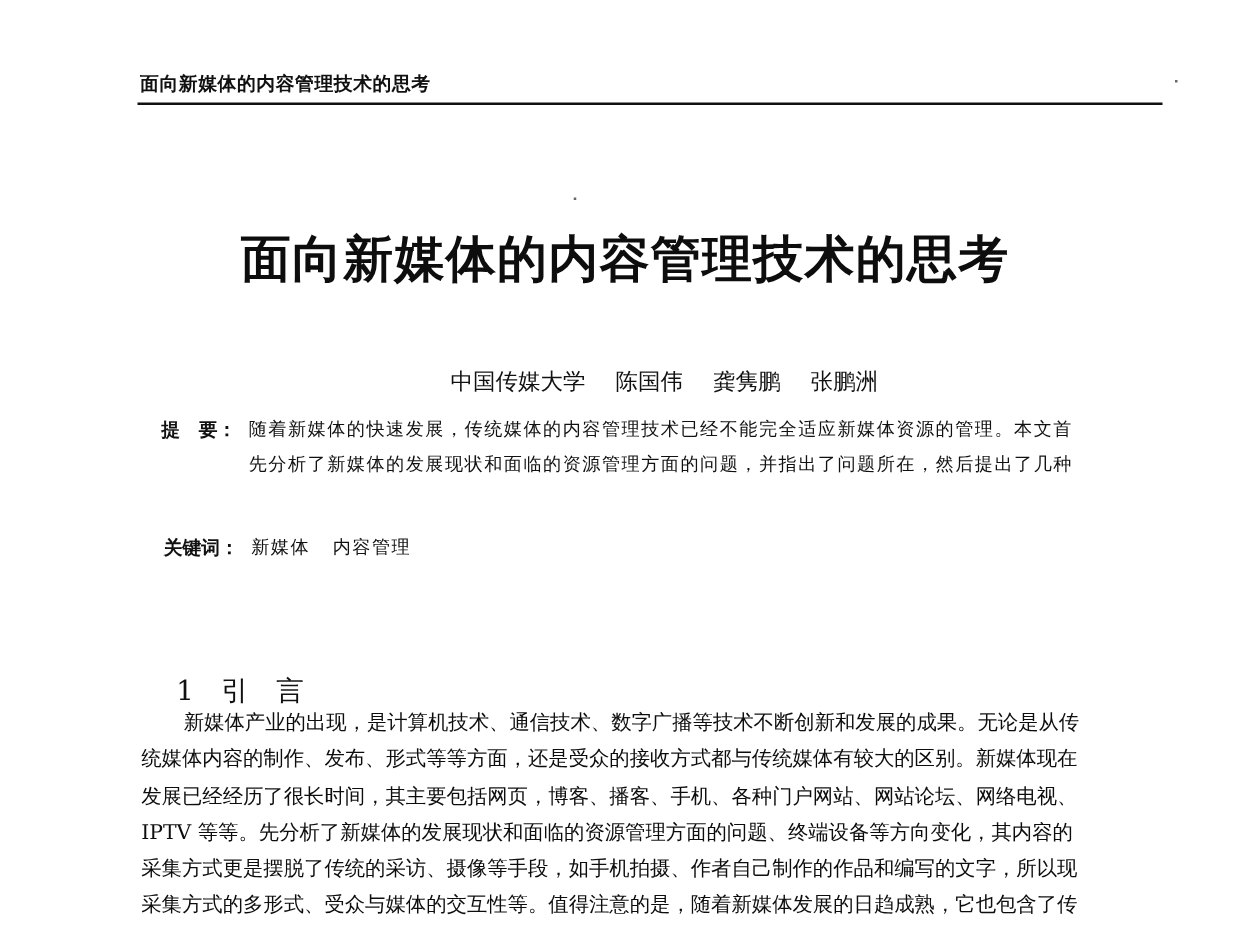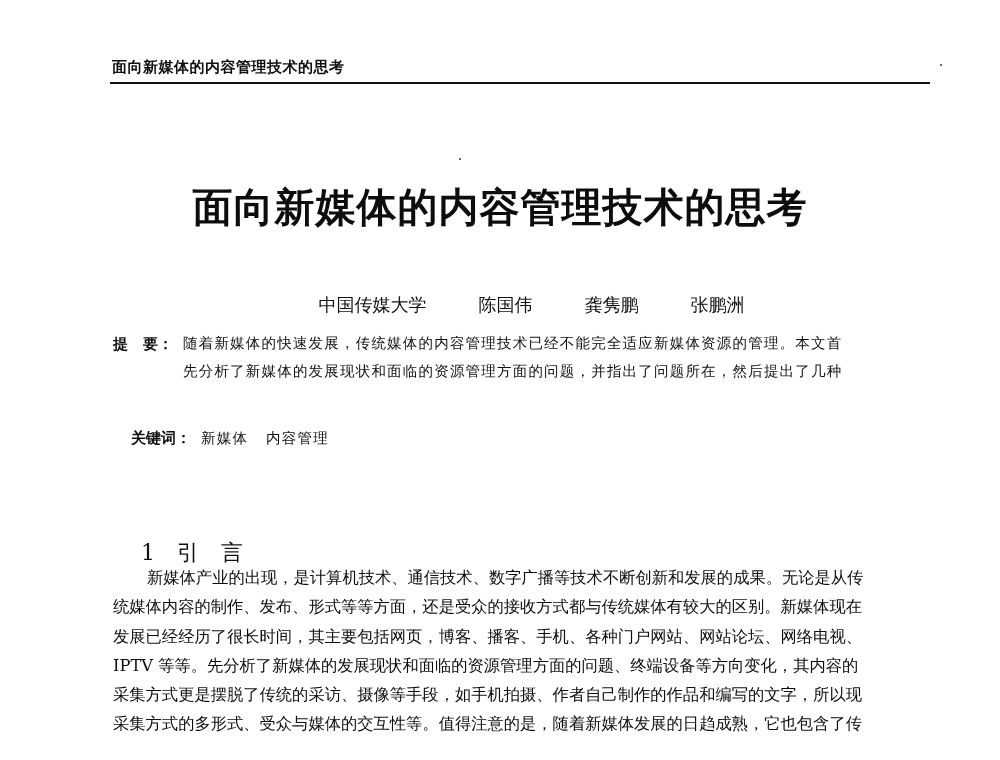--- a/index.html
+++ b/index.html
@@ -60,40 +60,40 @@
     .authors {
       position: absolute;
       left: 0;
       width: 1040px;
       top: 272px;
       text-align: center;
       font-size: 18px;
       color: #111;
       white-space: pre;
     }
-    .authors span { margin: 0 26px; }
+    .authors span { margin: 0 12px; }
     .abstract-block {
       position: absolute;
       left: 113px;
       top: 330px;
       width: 820px;
       font-size: 14.5px;
       line-height: 28px;
       color: #111;
     }
-    .abs-row { display: flex; }
+    .abs-row { display: flex; margin-left: 16px; }
     .abs-label {
       width: 70px;
       font-family: "DejaVu Sans", "Liberation Sans", sans-serif;
       font-weight: bold;
       font-size: 15px;
       white-space: pre;
     }
     .abs-text { flex: 1; letter-spacing: 1.2px; }
-    .abs-line { display: block; white-space: nowrap; font-family: Liberation Mono, monospace; }
+    .abs-line { display: block; white-space: nowrap; }
     .keywords {
       position: absolute;
       left: 131px;
       top: 424px;
       font-size: 14.5px;
       line-height: 28px;
       display: flex;
     }
     .kw-label {
       width: 70px;

